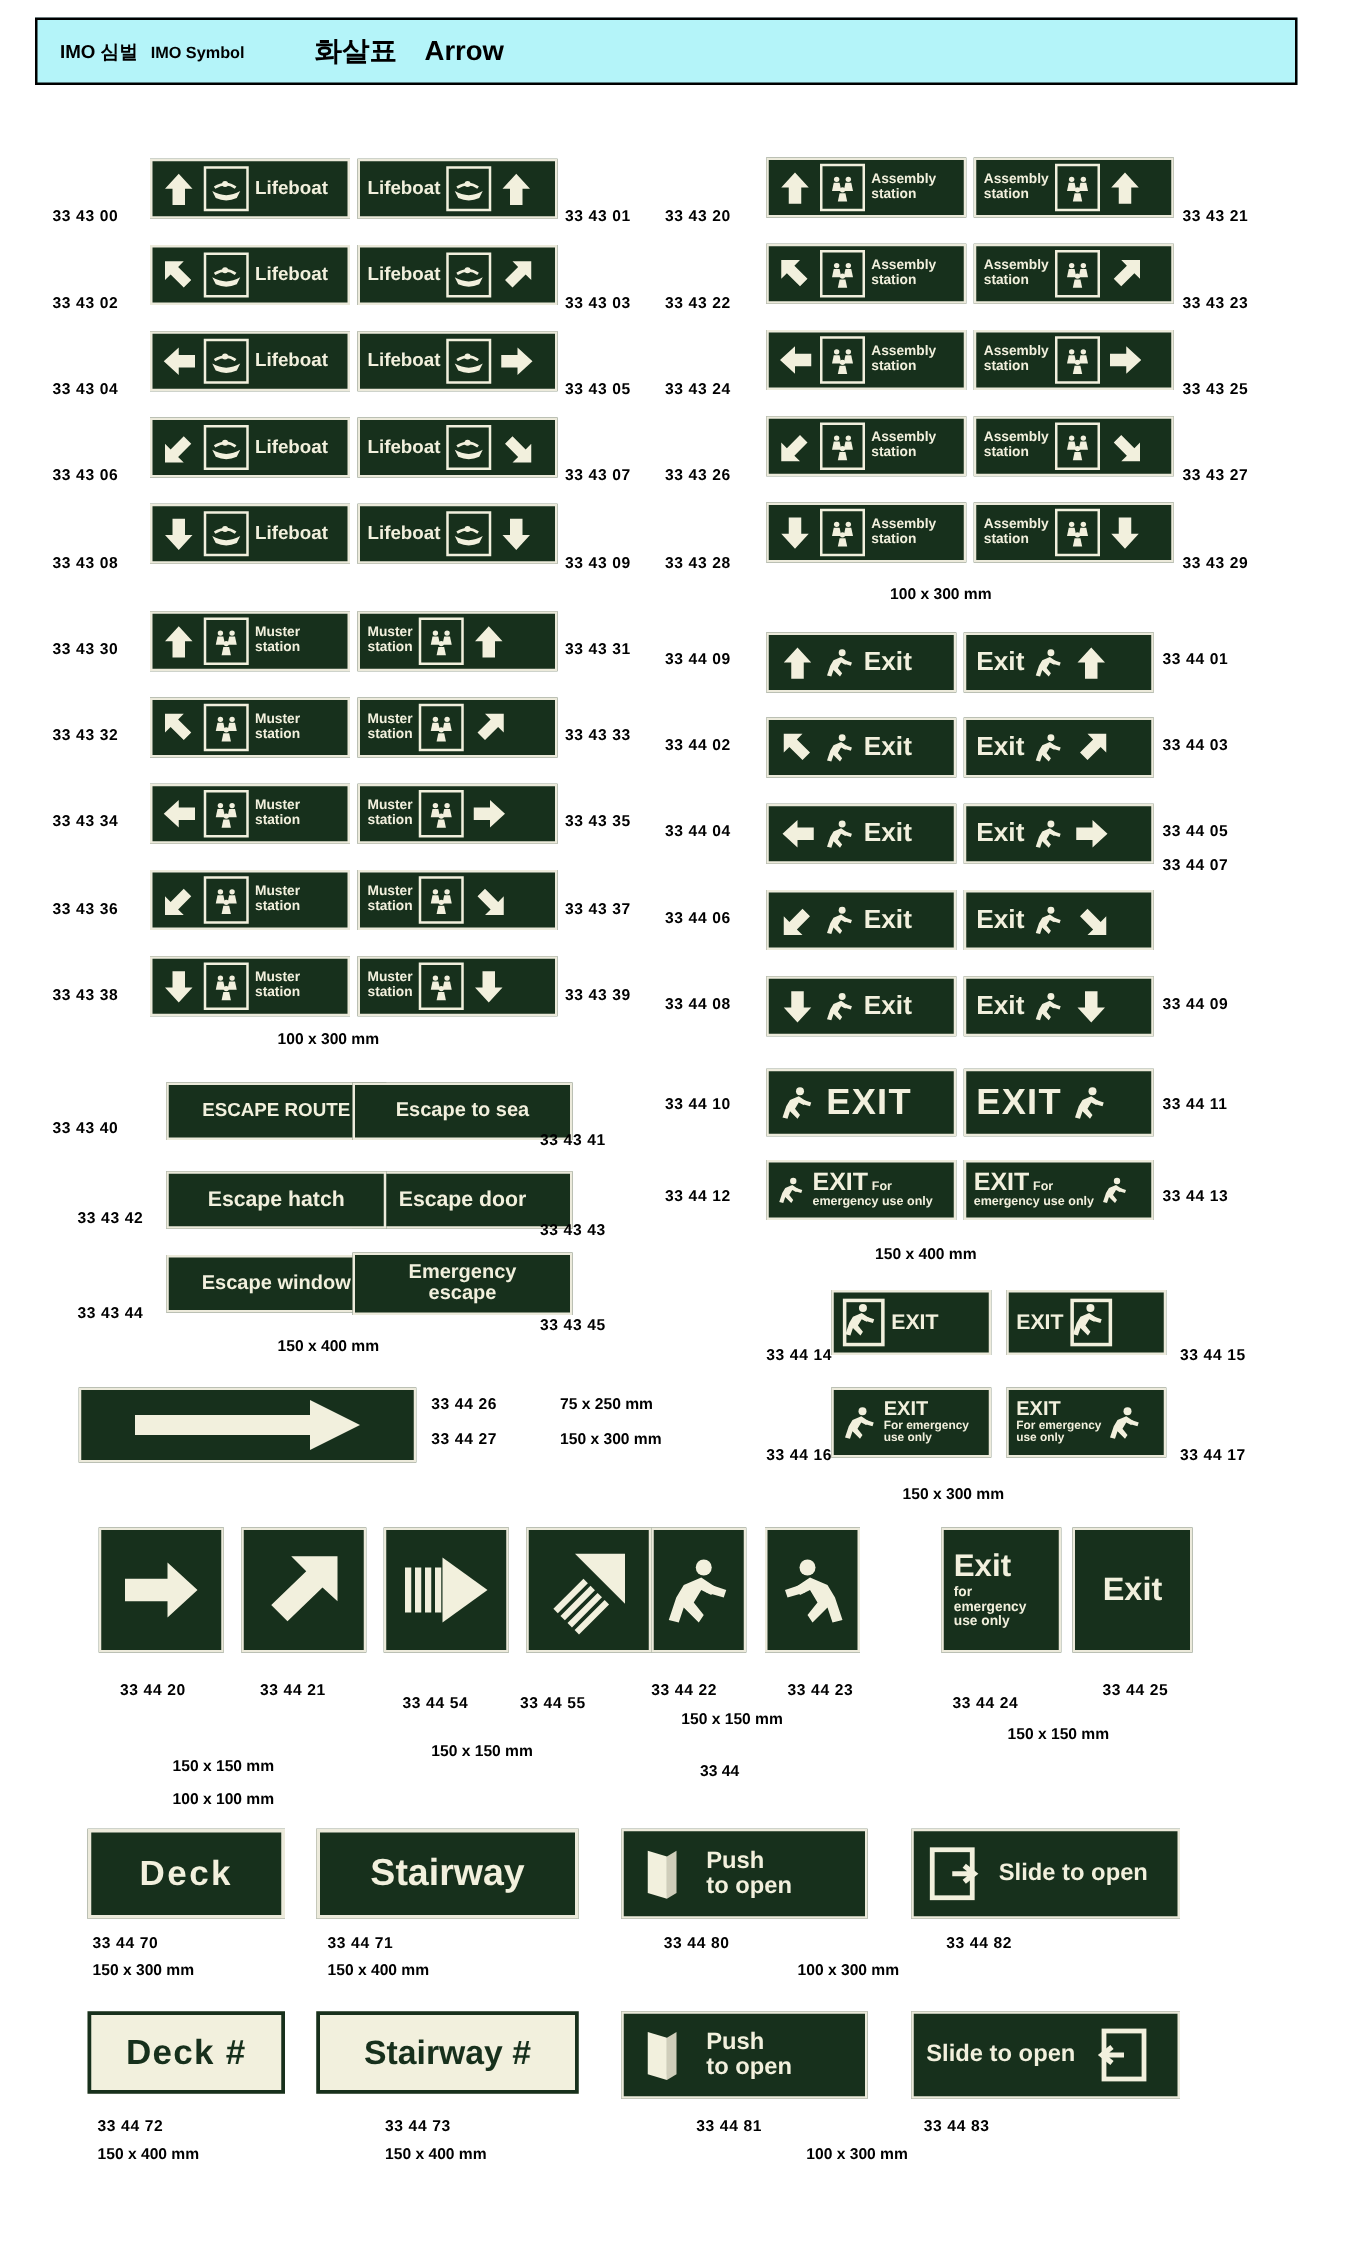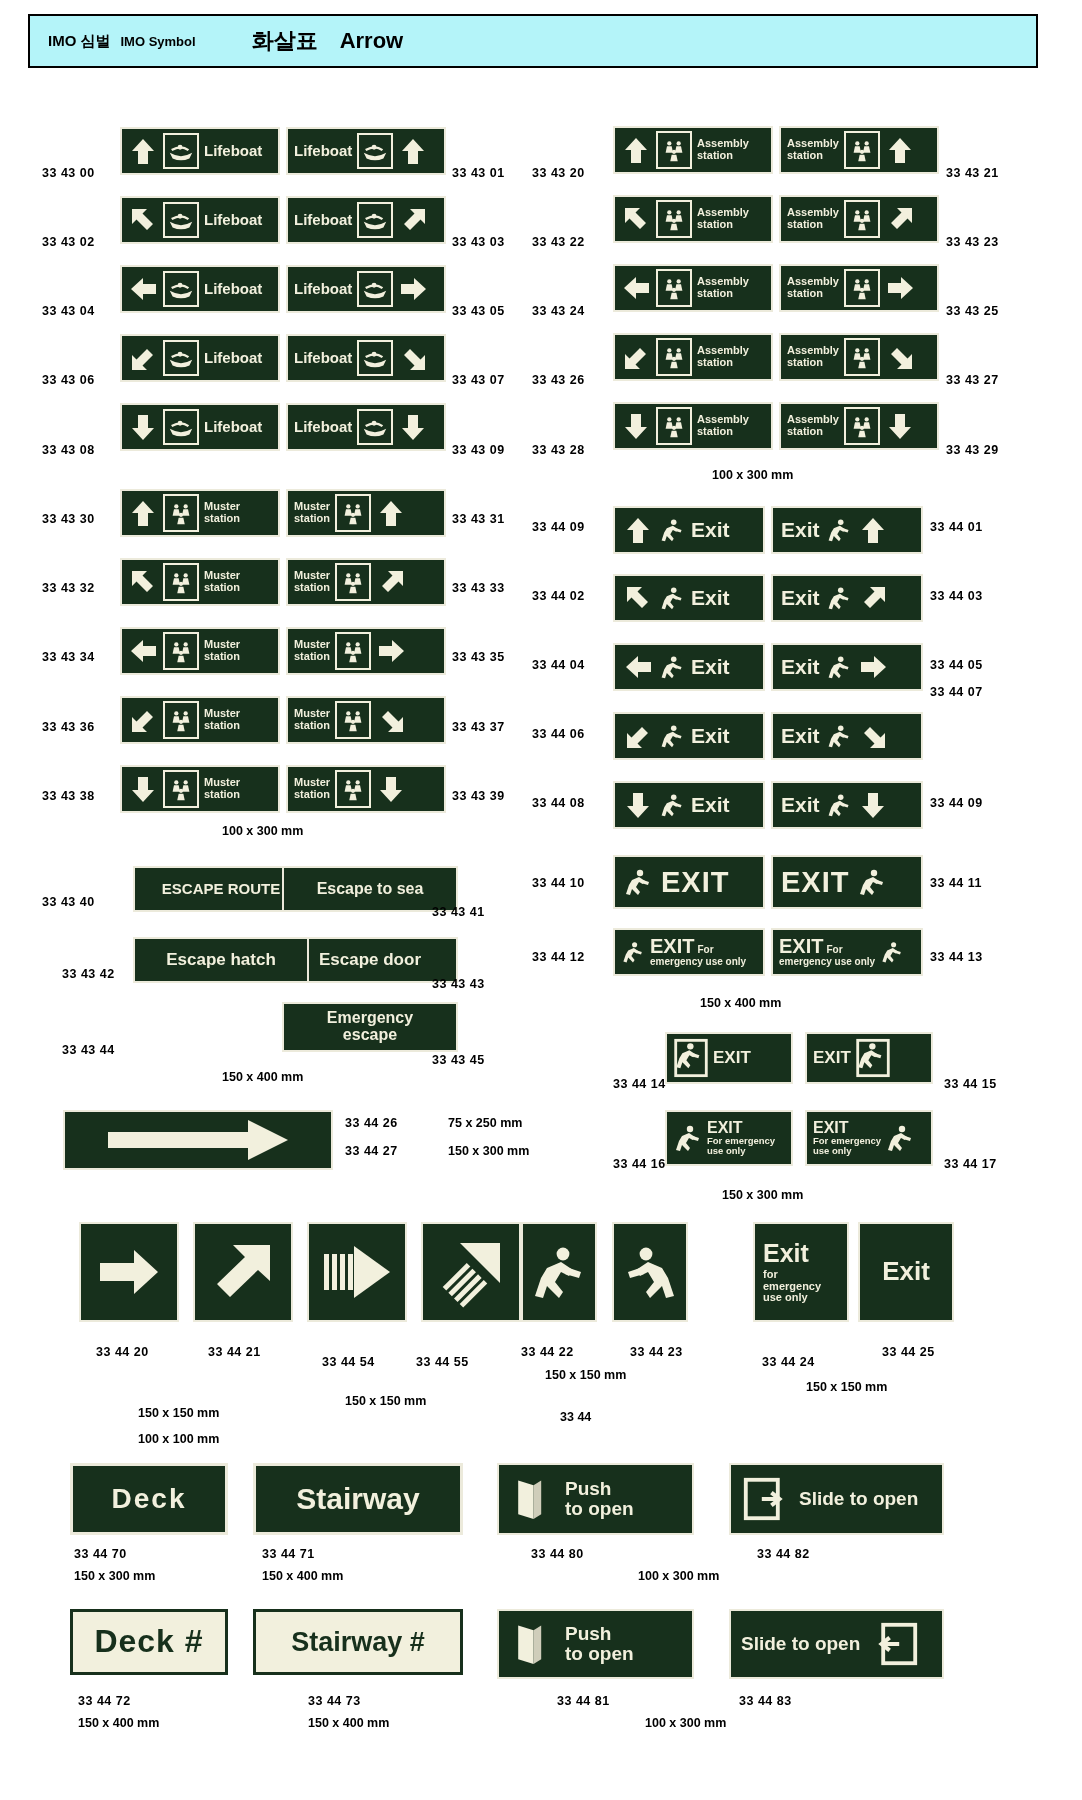--- a/index.html
+++ b/index.html
@@ -400,20 +400,23 @@
   <div class="code" style="left:62px;top:967px">33 43 42</div>
   <div class="sign" style="left:282px;top:937px;width:176px;height:46px;justify-content:center">
     <span class="lbl" style="font-size:17px">Escape  door</span>
   </div>
   <div class="sign" style="left:133px;top:937px;width:176px;height:46px;justify-content:center">
     <span class="lbl" style="font-size:17px">Escape  hatch</span>
   </div>
   <div class="code" style="left:432px;top:977px">33 43 43</div>
 
   <div class="code" style="left:62px;top:1043px">33 43 44</div>
+  <div class="sign" style="left:133px;top:1004px;width:176px;height:46px;justify-content:center">
+    <span class="lbl" style="font-size:16px">Escape window</span>
+  </div>
   <div class="sign" style="left:282px;top:1002px;width:176px;height:50px;justify-content:center;text-align:center">
     <span class="lbl" style="font-size:16px">Emergency
 escape</span>
   </div>
   <div class="code" style="left:432px;top:1053px">33 43 45</div>
 
   <div class="dim" style="left:222px;top:1070px">150 x 400 mm</div>
 
   <div class="sign" style="left:63px;top:1110px;width:270px;height:60px;justify-content:center">
     <svg width="200" height="44" viewBox="0 0 200 44">
@@ -851,21 +854,21 @@
 
   <div class="sign" style="left:729px;top:1463px;width:215px;height:72px;padding-left:10px">
     <svg width="48" height="50" viewBox="0 0 30 30" style="margin-right:10px">
         <use href="#p-slide"></use>
       </svg>
     <span class="lbl" style="font-size:19px">Slide to open</span>
   </div>
   <div class="code" style="left:757px;top:1547px">33 44 82</div>
 
   <div class="sign light" style="left:70px;top:1609px;width:158px;height:66px;justify-content:center;border-width:3px">
-    <span class="lbl" style="font-size:32px;letter-spacing:1px">Deck #</span>
+    <span class="lbl" style="font-size:28px;letter-spacing:1px">Deck #</span>
   </div>
   <div class="code" style="left:78px;top:1694px">33 44 72</div>
   <div class="dim" style="left:78px;top:1716px">150 x 400 mm</div>
 
   <div class="sign light" style="left:253px;top:1609px;width:210px;height:66px;justify-content:center;border-width:3px">
     <span class="lbl" style="font-size:27px">Stairway #</span>
   </div>
   <div class="code" style="left:308px;top:1694px">33 44 73</div>
   <div class="dim" style="left:308px;top:1716px">150 x 400 mm</div>
 

